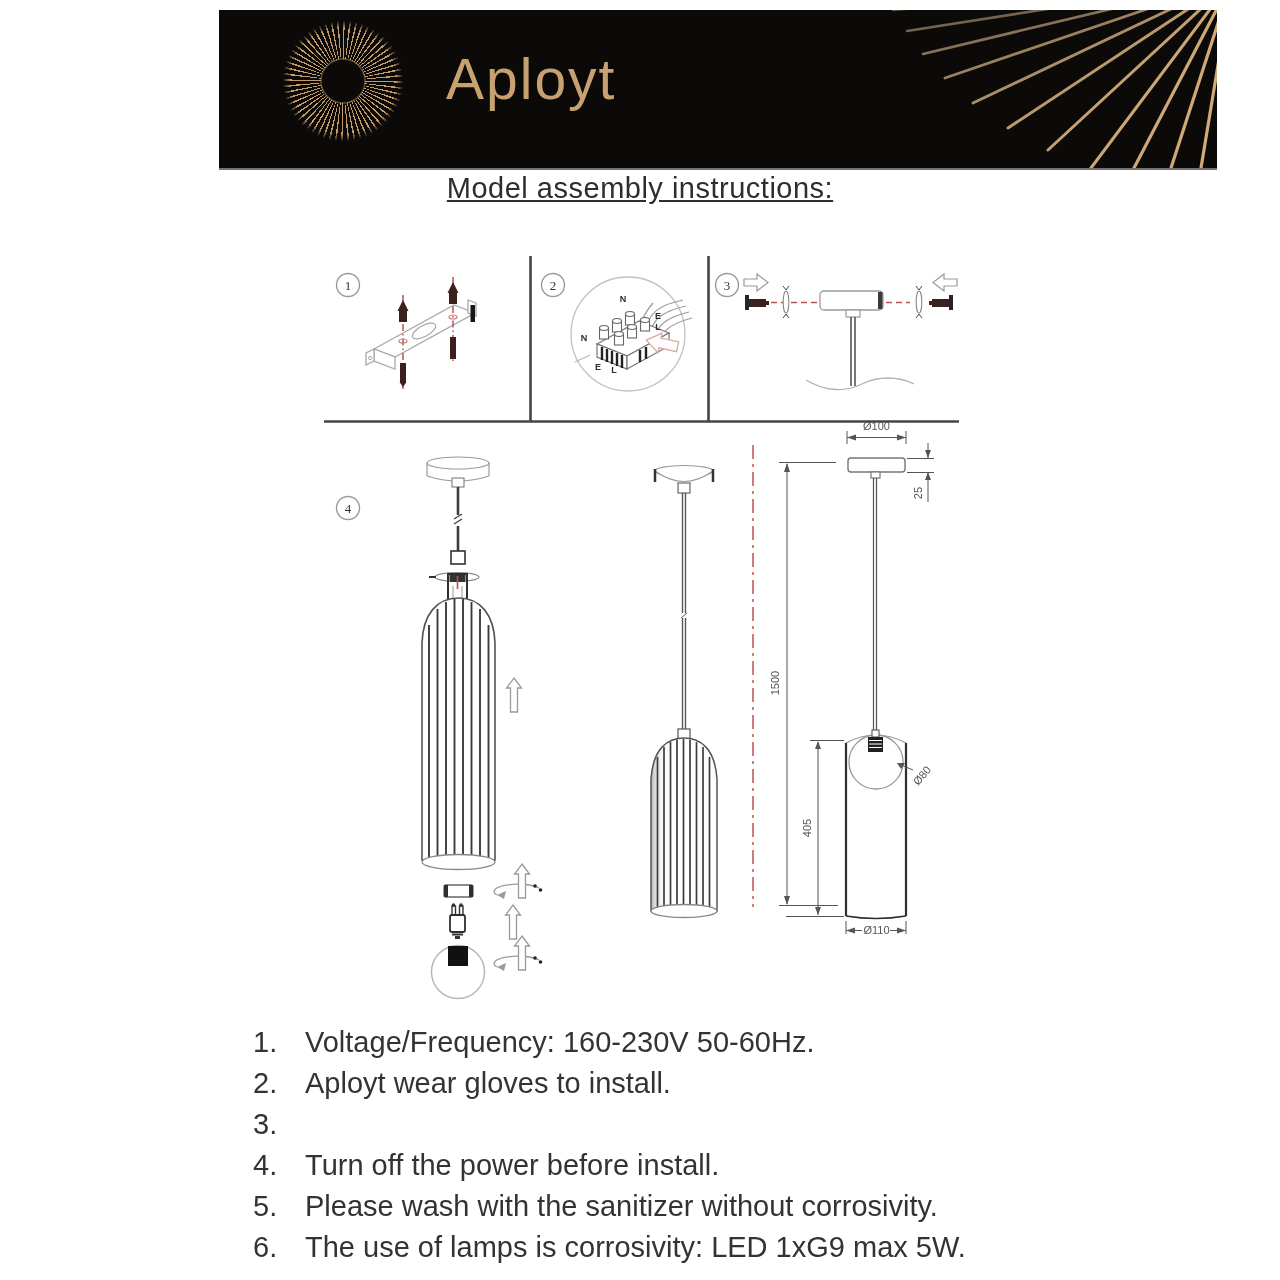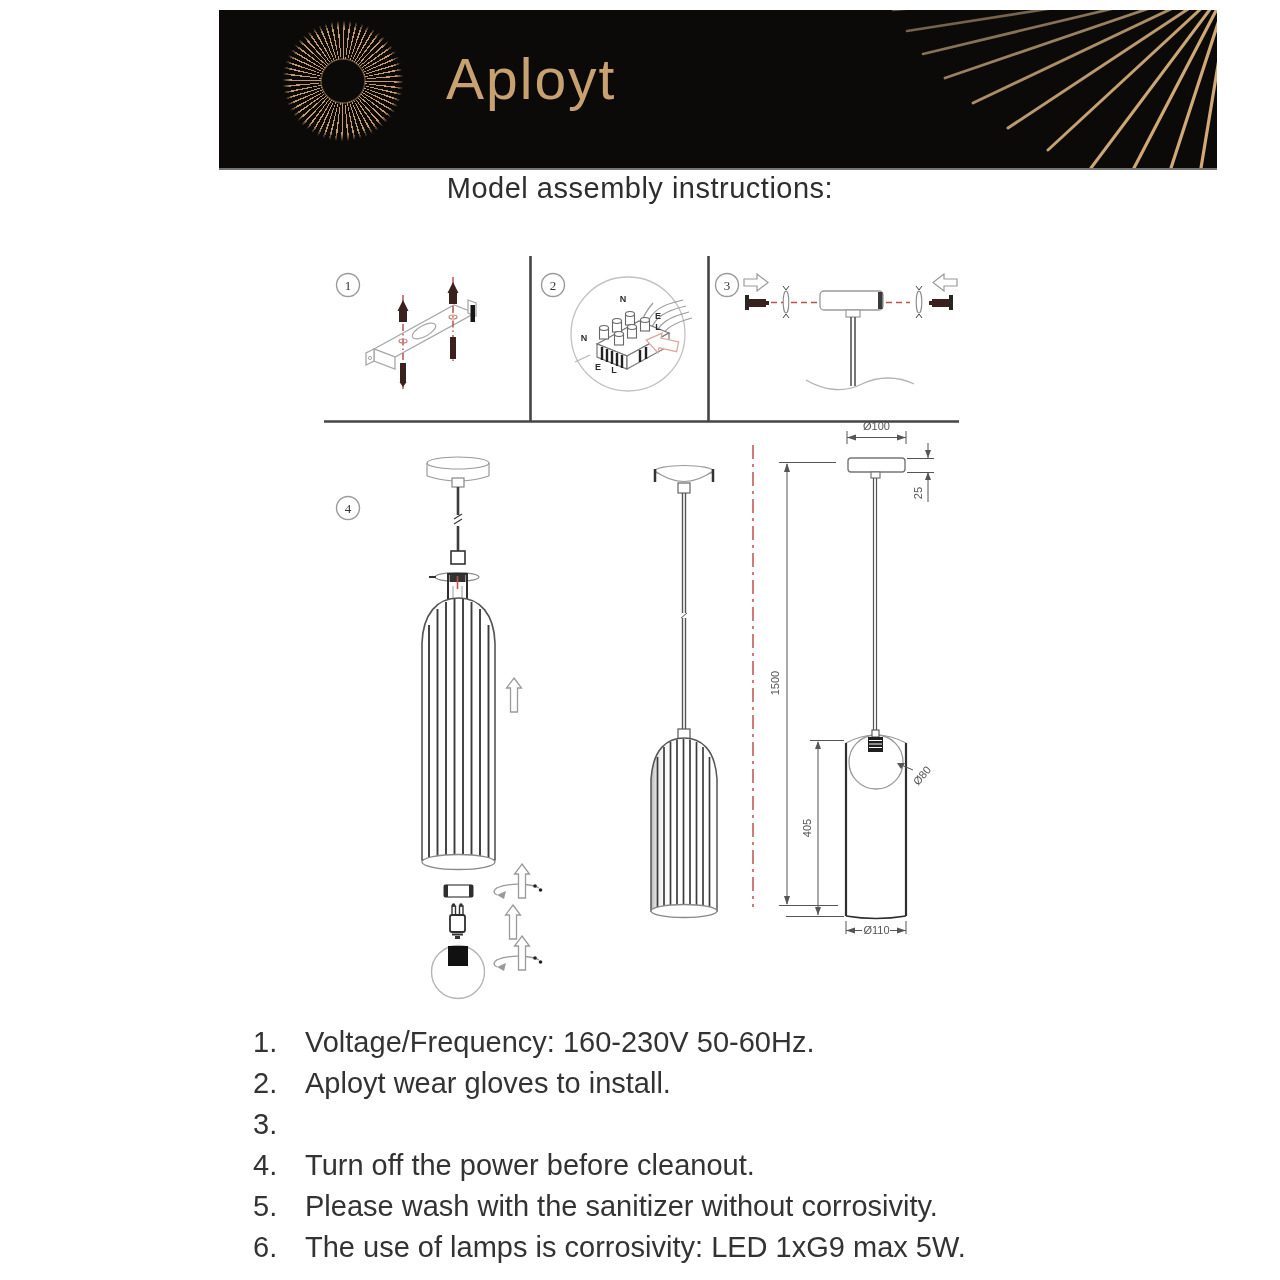--- a/index.html
+++ b/index.html
@@ -12,21 +12,21 @@
      background:
        radial-gradient(closest-side,#0c0a09 34%,rgba(12,10,9,0) 37%),
        radial-gradient(closest-side,rgba(12,10,9,0) 33%,rgba(205,165,112,.9) 35%,rgba(12,10,9,0) 38%),
        radial-gradient(closest-side,rgba(12,10,9,0) 86%,#0c0a09 99%),
        repeating-conic-gradient(#c49a66 0deg 1.7deg,rgba(12,10,9,0) 1.7deg 6deg);}
   .brand{position:absolute;left:227px;top:36px;width:250px;color:#c8a171;font-size:57px;
          letter-spacing:2px;font-weight:400;}
   .banner-rays{position:absolute;right:0;top:0;}
   
   .title-block{position:absolute;left:0;top:170px;width:1280px;text-align:center;color:#2e2e2e;
-               font-size:29px;line-height:37px;letter-spacing:.5px;}
+               font-size:29px;line-height:37px;letter-spacing:.5px;text-decoration:underline;}
   
   .drawing{position:absolute;left:0;top:0;}
   .dimtxt{font-family:"Liberation Sans",sans-serif;font-size:11px;fill:#555;}
   .steptxt{font-family:"Liberation Serif",serif;font-size:13px;fill:#333;}
   .wiretxt{font-family:"Liberation Sans",sans-serif;font-size:9px;font-weight:bold;fill:#2b2b2b;}
   
   .list{position:absolute;left:253px;top:1022px;width:830px;color:#333;font-size:29px;}
   .row{display:flex;height:41px;align-items:baseline;line-height:41px;}
   .row .num{width:52px;flex:0 0 52px;}
 </style>
@@ -342,21 +342,21 @@
     </div>
     <div class="row">
       <span class="num">2.</span>
       <span>Aployt wear gloves to install.</span>
     </div>
     <div class="row">
       <span class="num">3.</span>
     </div>
     <div class="row">
       <span class="num">4.</span>
-      <span>Turn off the power before cleanout.</span>
+      <span>Turn off the power before install.</span>
     </div>
     <div class="row">
       <span class="num">5.</span>
       <span>Please wash with the sanitizer without corrosivity.</span>
     </div>
     <div class="row">
       <span class="num">6.</span>
       <span>The use of lamps is corrosivity: LED 1xG9 max 5W.</span>
     </div>
   </div>

